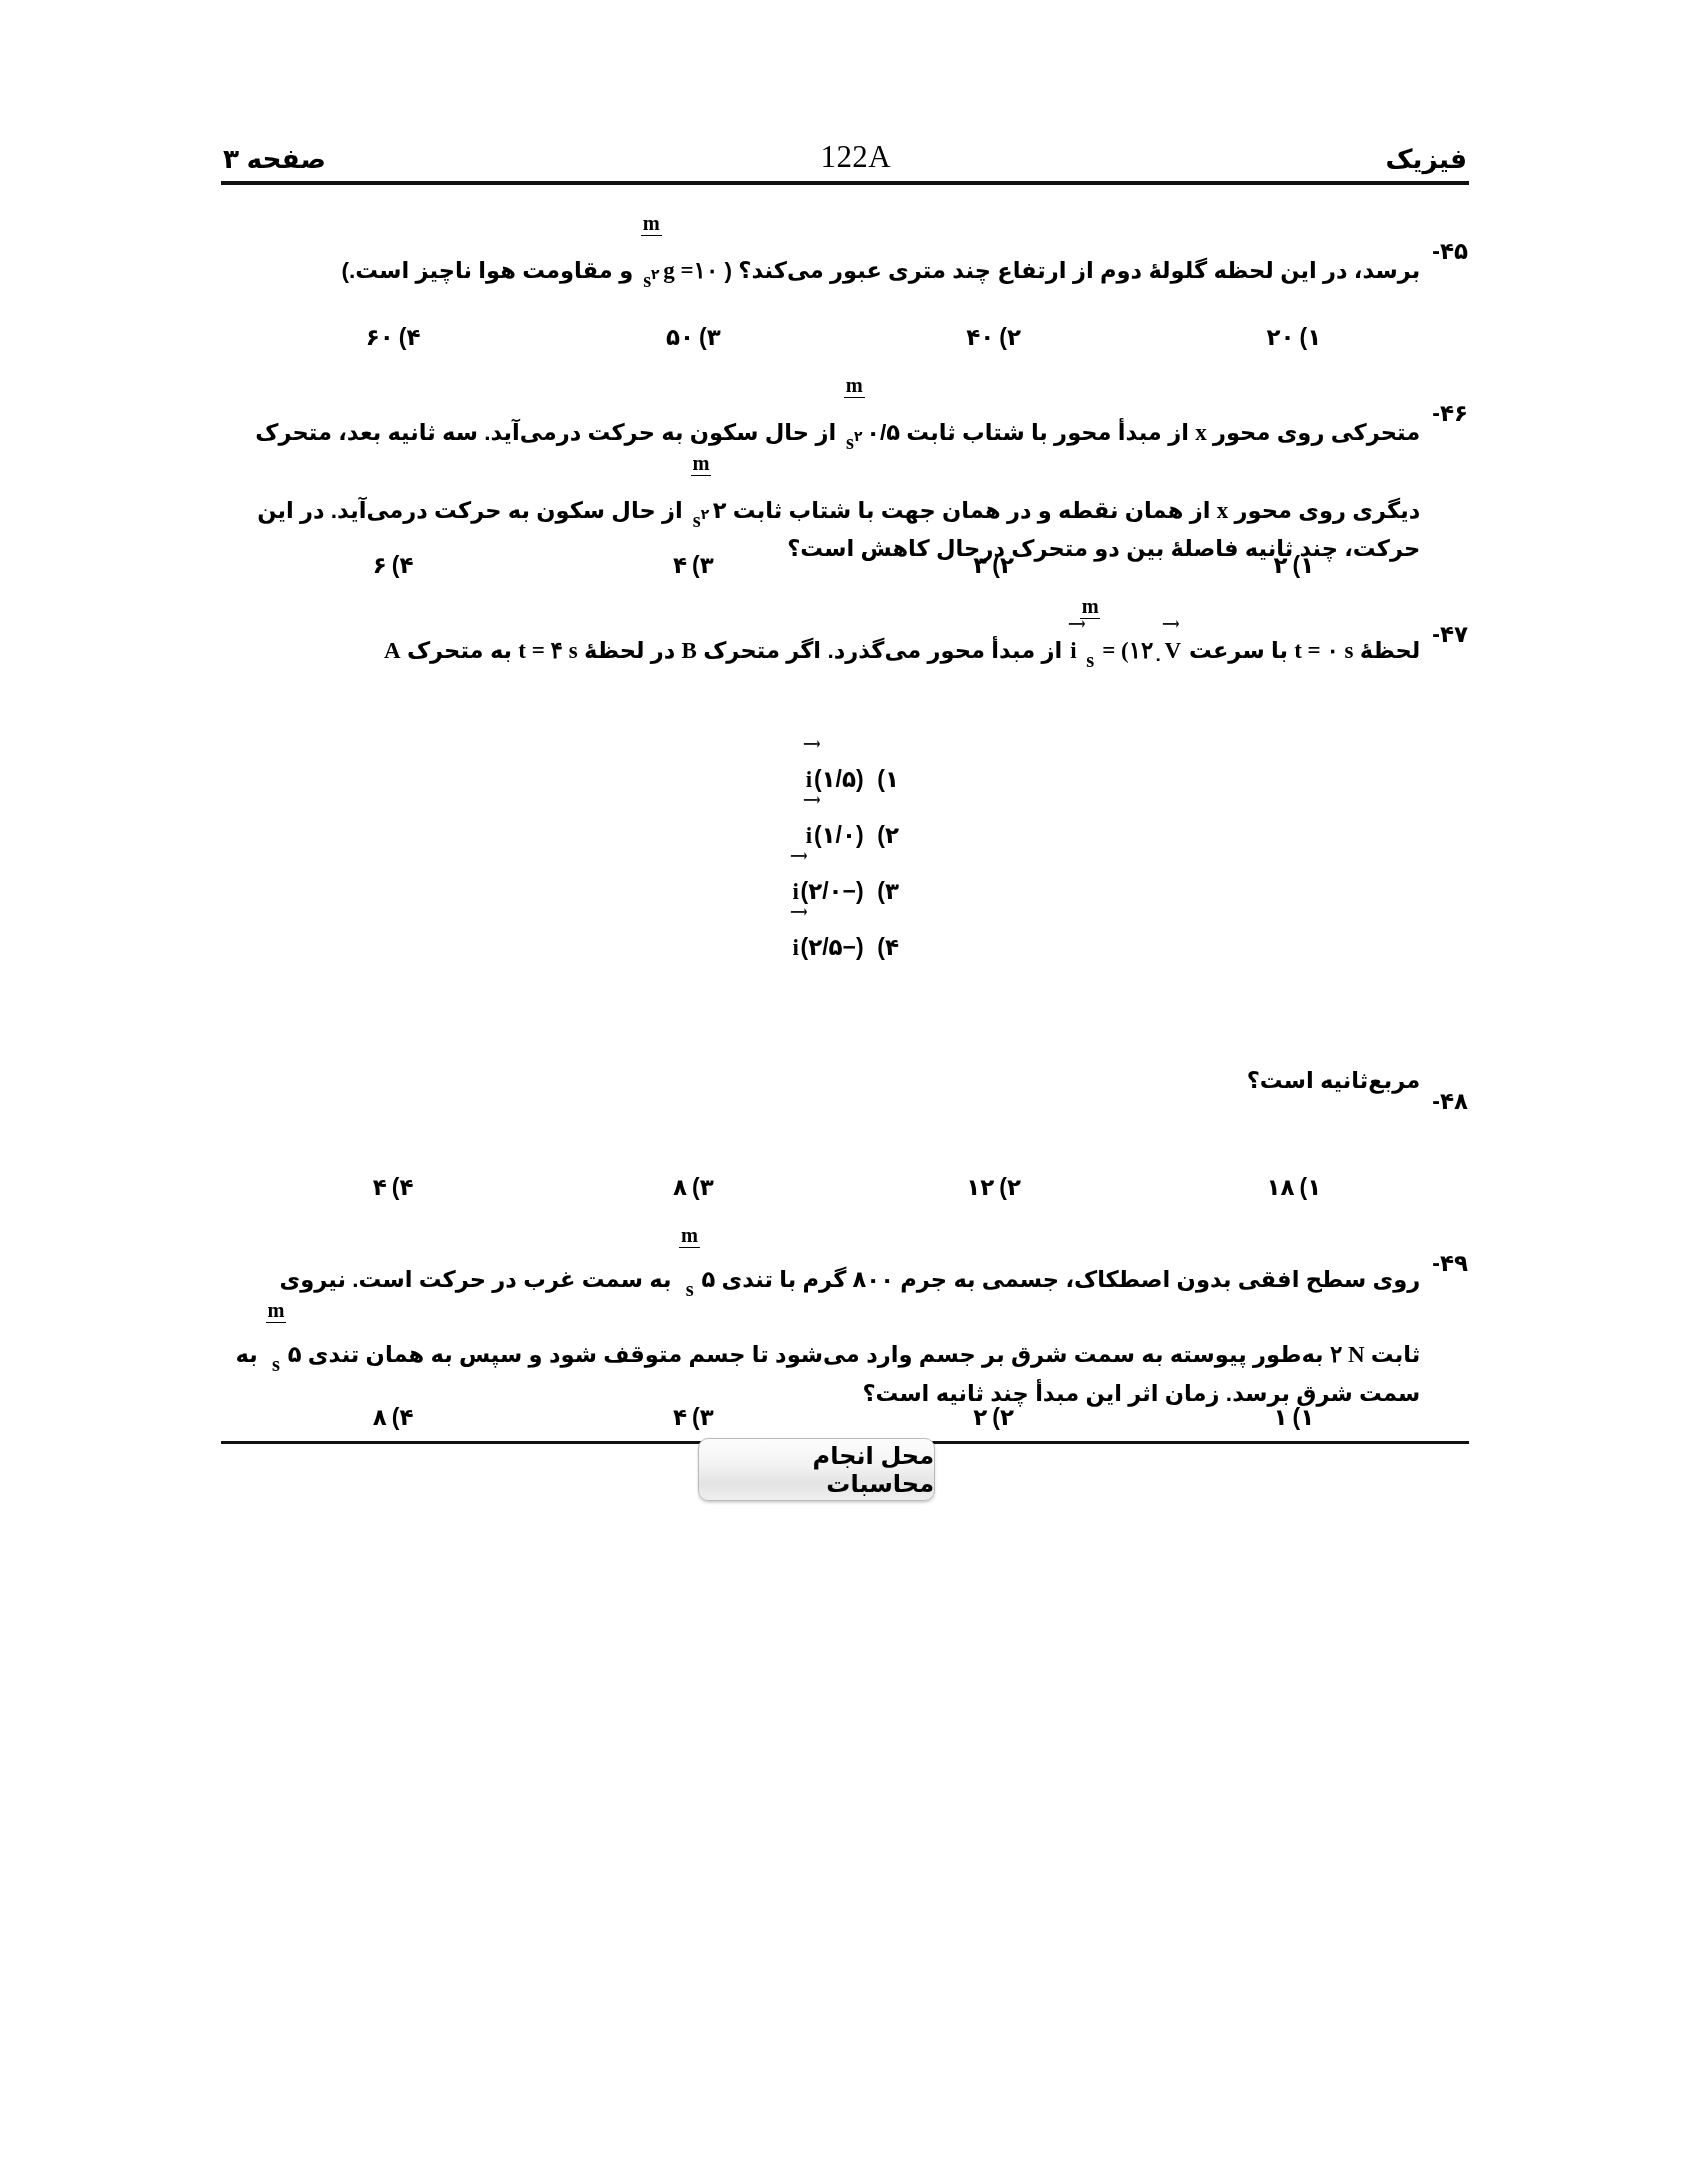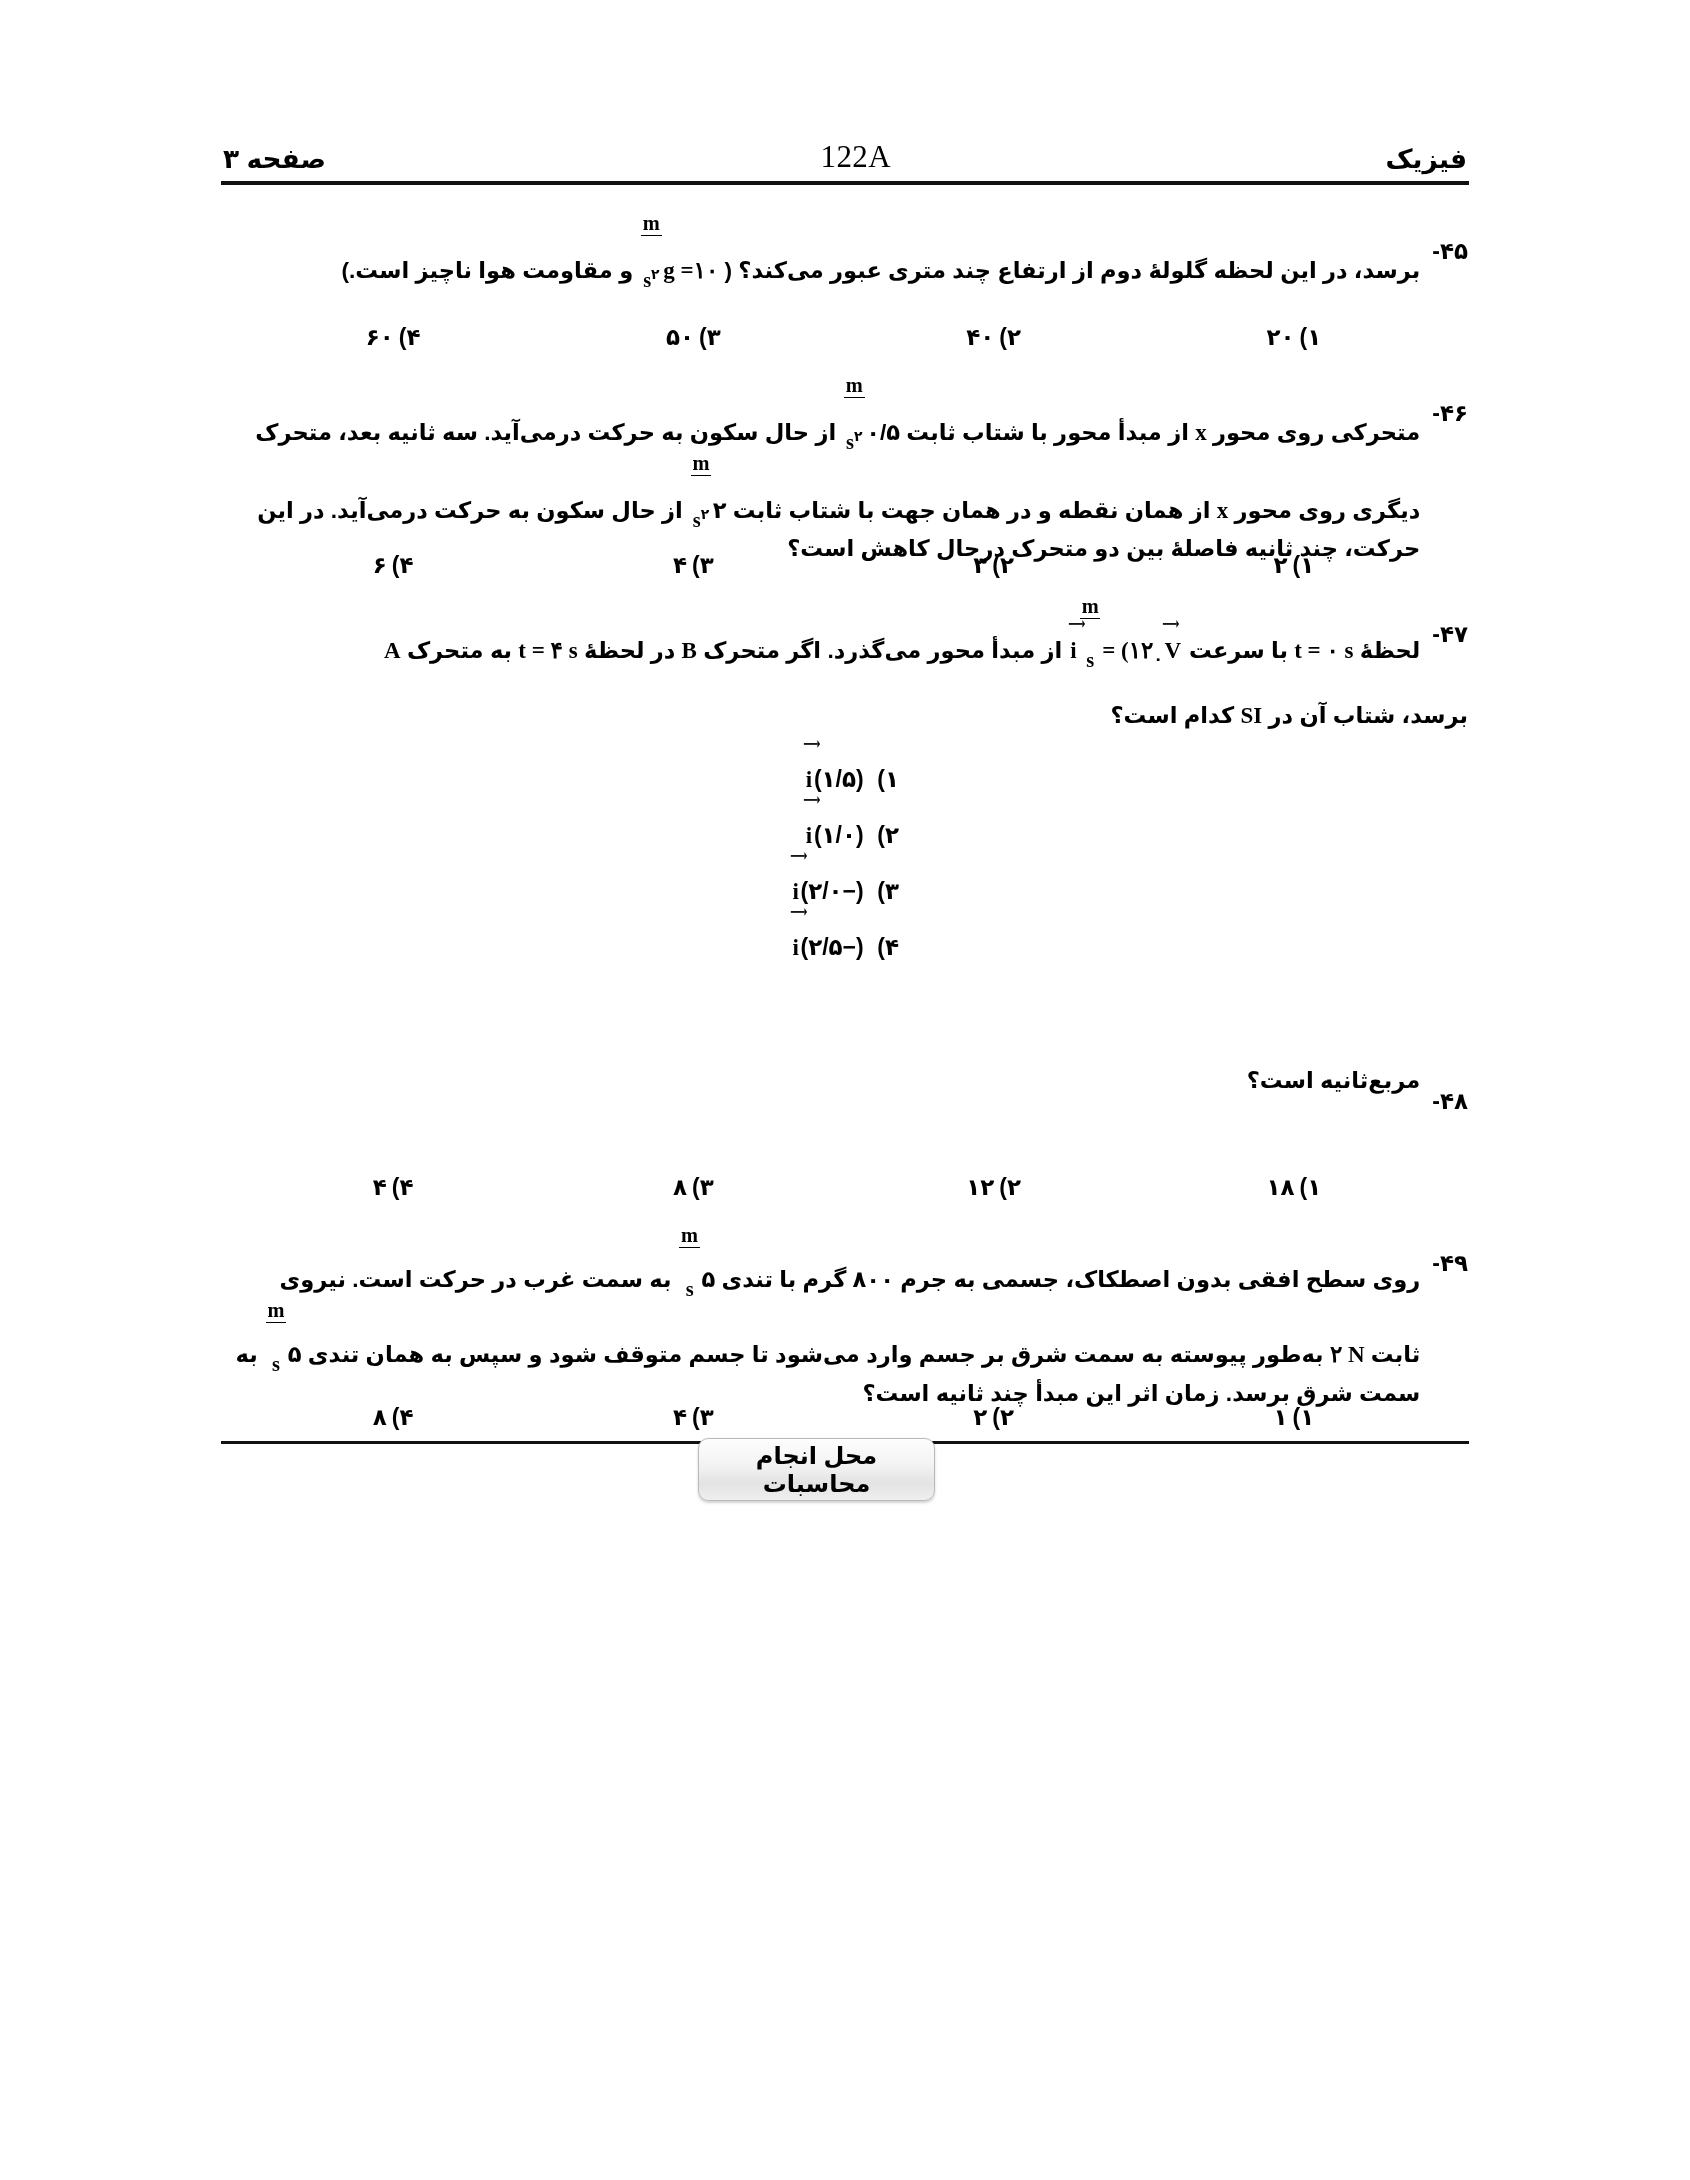--- a/index.html
+++ b/index.html
@@ -197,21 +197,20 @@
     width: 235px;
     height: 61px;
     border: 0.9px solid #b9b9b9;
     border-radius: 10.2px;
     background: linear-gradient(to bottom, #fdfdfd 0%, #f2f2f2 45%, #e3e3e3 72%, #efefef 100%);
     box-shadow: 0 1.7px 2.6px rgba(0,0,0,0.18);
     display: flex;
     align-items: center;
     justify-content: center;
     direction: rtl;
-    text-align: center;
   }
   .calc-box span {
     font-family: "Liberation Sans", "DejaVu Sans", sans-serif;
     font-weight: bold;
     font-size: 24px;
     color: #000;
   }
 </style>
 </head>
 <body>
@@ -275,25 +274,20 @@
                 <polygon points="17,2.5 20,7 17,11.5" fill="#000"></polygon>
               </svg><span class="lat">V</span></span><sub class="num-fa" style="font-size:15.3px">۰</sub><span class="lat"> = (۱۲</span><span class="frac"><span class="nume">m</span><span class="deno">s</span></span><span class="vecI"><svg class="arr" viewBox="0 0 20 12">
                 <line x1="1" y1="7" x2="17" y2="7" stroke="#000" stroke-width="2"></line>
                 <polygon points="17,2.5 20,7 17,11.5" fill="#000"></polygon>
               </svg><span class="lat">i</span></span><span> از مبدأ محور می‌گذرد. اگر متحرک </span><span class="lat">B</span><span> در لحظهٔ </span><span class="lat">t = ۴ s</span><span> به متحرک </span><span class="lat">A</span>
         </span>
       </div>
     </div>
   </div>
 
-  <div class="q" style="top:697px; right:223px; width:852px; text-align:right;">
-    <span class="q-text" style="display:block">
-      <span>برسد، شتاب آن در </span><span class="lat">SI</span><span> کدام است؟</span>
-    </span>
-  </div>
 
 
   <div class="opts-vert" style="top:751px; right:792px;">
     <div class="optv">
       <span class="onum">۱)</span><span>(۱/۵)</span><span class="vecI"><svg class="arr" viewBox="0 0 20 12">
             <line x1="1" y1="7" x2="17" y2="7" stroke="#000" stroke-width="2"></line>
             <polygon points="17,2.5 20,7 17,11.5" fill="#000"></polygon>
           </svg><span class="lat">i</span></span>
     </div>
     <div class="optv">

